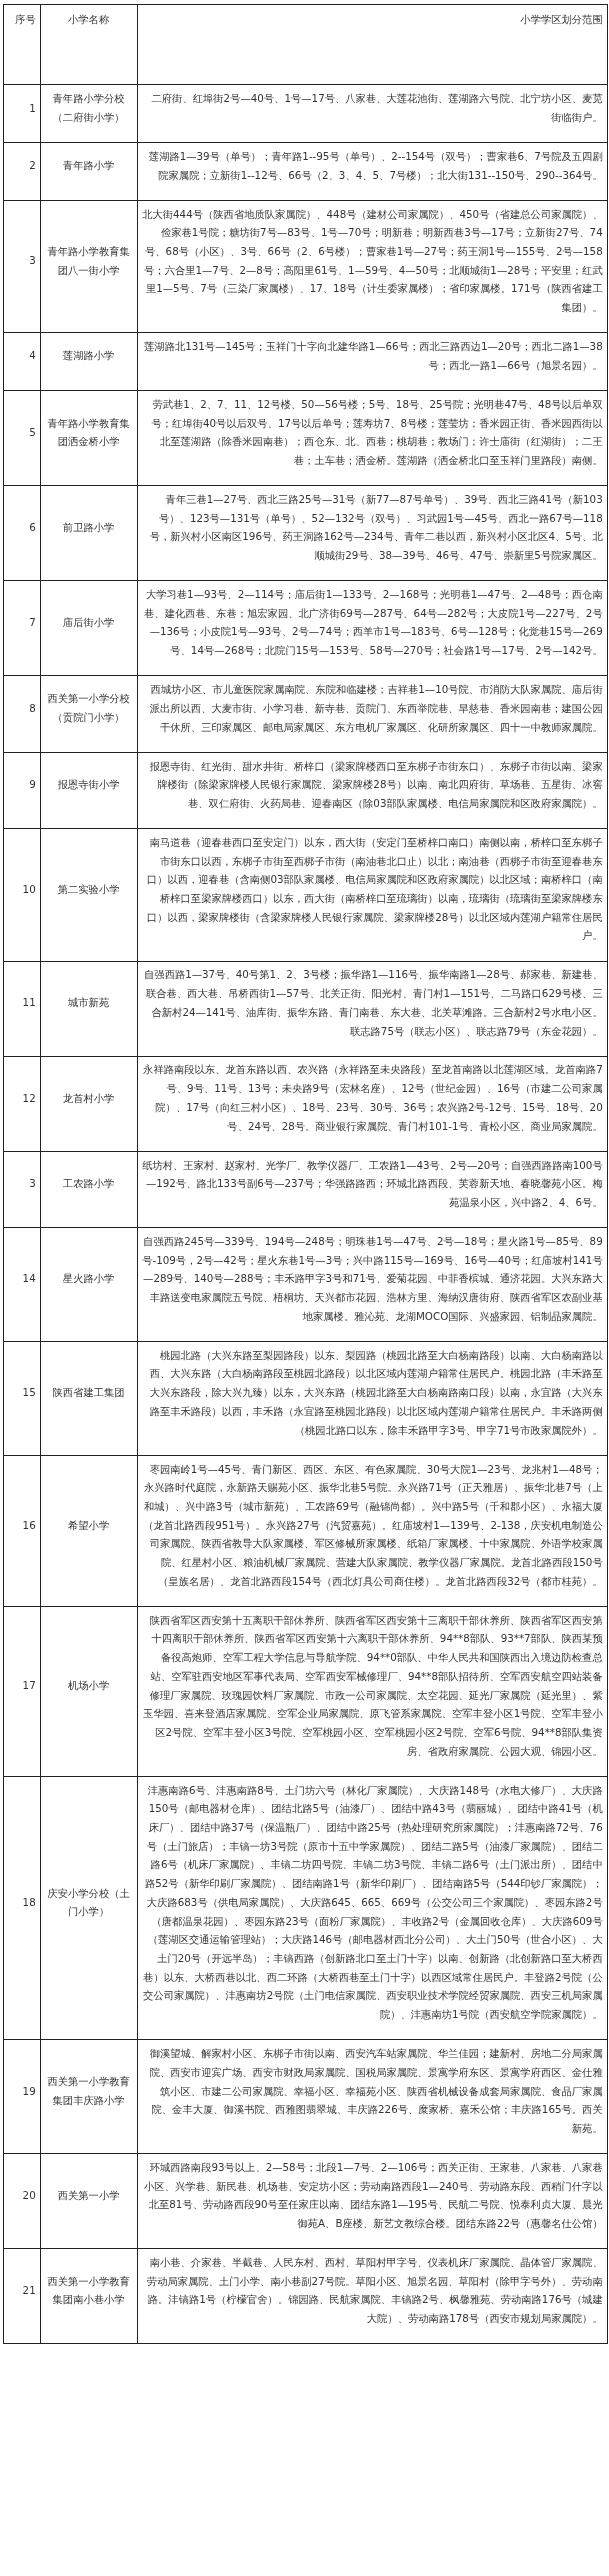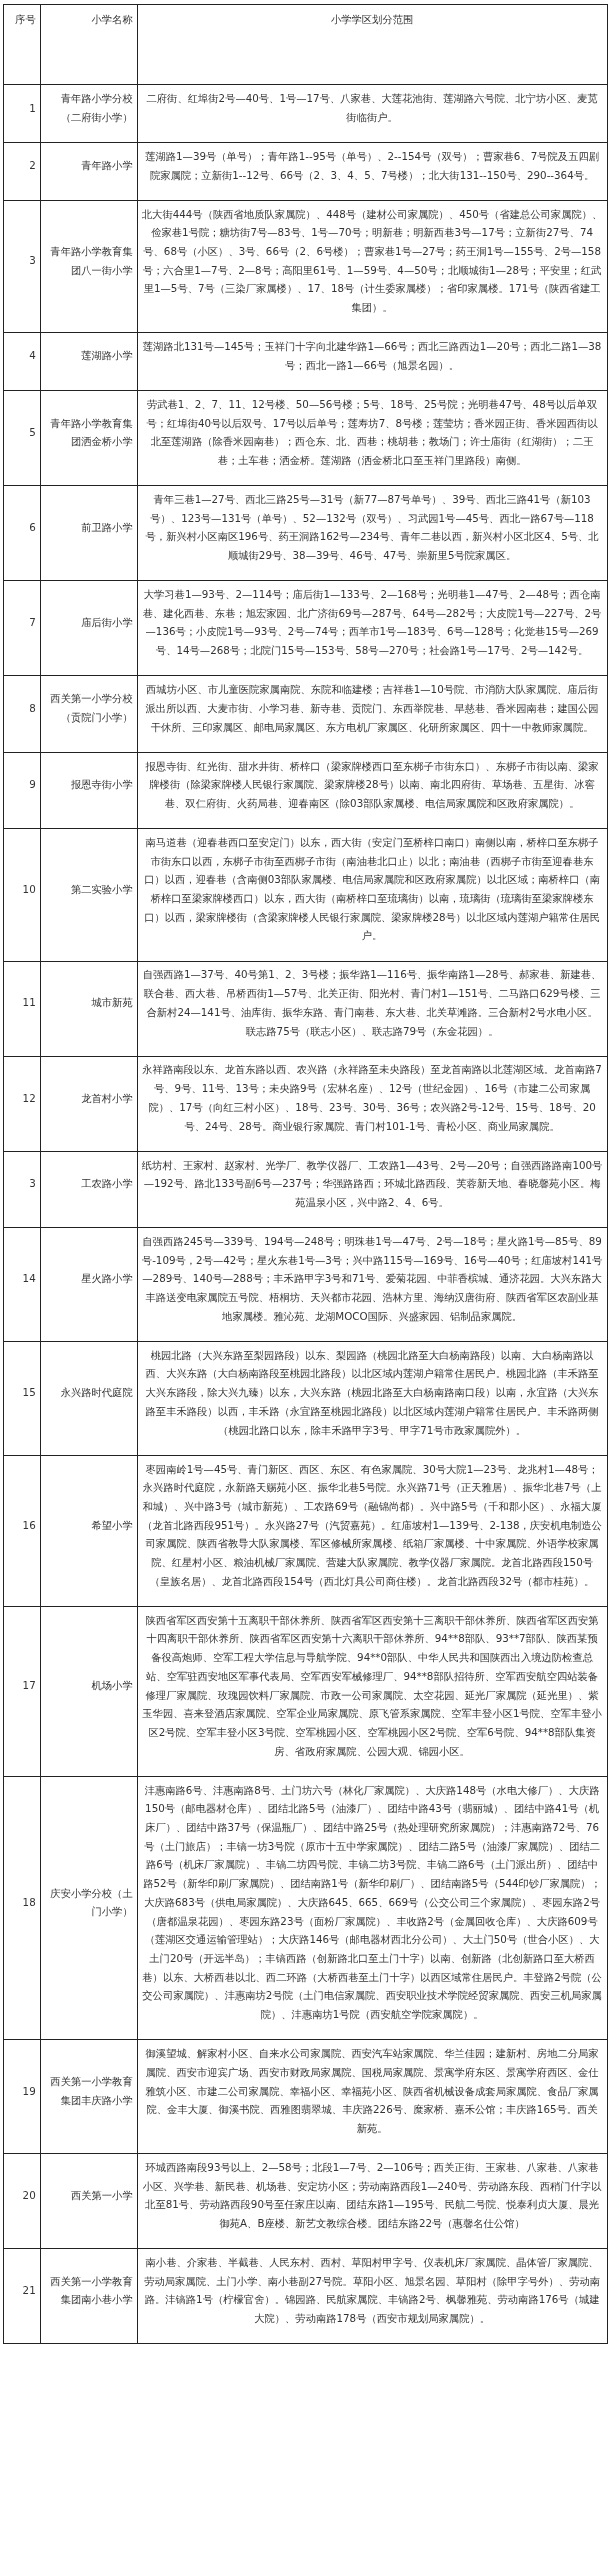--- a/index.html
+++ b/index.html
@@ -16,22 +16,22 @@
     border: 1px solid #222222;
     vertical-align: middle;
     padding: 3.9px 3.9px 15.4px 3.9px;
     word-break: break-all;
   }
   table.district tr.header td { vertical-align: top; height: 59px; padding-top: 5.1px; }
   col.c-no { width: 37px; }
   col.c-name { width: 97px; }
   col.c-range { width: 470px; }
   td.no { text-align: right; padding-left: 3.9px; }
-  td.name { text-align: right; }
-  td.range { text-align: center; }
+  td.name { text-align: center; }
+  td.range { text-align: right; }
 </style>
 </head>
 <body>
 
 <div class="wrap">
   <table class="district">
     <colgroup>
       <col class="c-no">
         <col class="c-name">
         <col class="c-range">
@@ -107,42 +107,42 @@
           <td class="name">工农路小学</td>
           <td class="range">纸坊村、王家村、赵家村、光学厂、教学仪器厂、工农路1—43号、2号—20号；自强西路路南100号—192号、路北133号副6号—237号；华强路路西；环城北路西段、芙蓉新天地、春晓馨苑小区。梅苑温泉小区，兴中路2、4、6号。</td>
         </tr>
         <tr>
           <td class="no">14</td>
           <td class="name">星火路小学</td>
           <td class="range">自强西路245号—339号、194号—248号；明珠巷1号—47号、2号—18号；星火路1号—85号、89号-109号，2号—42号；星火东巷1号—3号；兴中路115号—169号、16号—40号；红庙坡村141号—289号、140号—288号；丰禾路甲字3号和71号、爱菊花园、中菲香槟城、通济花园。大兴东路大丰路送变电家属院五号院、梧桐坊、天兴都市花园、浩林方里、海纳汉唐街府、陕西省军区农副业基地家属楼。雅沁苑、龙湖MOCO国际、兴盛家园、铝制品家属院。</td>
         </tr>
         <tr>
           <td class="no">15</td>
-          <td class="name">永兴路时代庭院</td>
+          <td class="name">陕西省建工集团</td>
           <td class="range">桃园北路（大兴东路至梨园路段）以东、梨园路（桃园北路至大白杨南路段）以南、大白杨南路以西、大兴东路（大白杨南路段至桃园北路段）以北区域内莲湖户籍常住居民户。桃园北路（丰禾路至大兴东路段，除大兴九臻）以东，大兴东路（桃园北路至大白杨南路南口段）以南，永宜路（大兴东路至丰禾路段）以西，丰禾路（永宜路至桃园北路段）以北区域内莲湖户籍常住居民户。丰禾路两侧（桃园北路口以东，除丰禾路甲字3号、甲字71号市政家属院外）。</td>
         </tr>
         <tr>
           <td class="no">16</td>
           <td class="name">希望小学</td>
           <td class="range">枣园南岭1号—45号、青门新区、西区、东区、有色家属院、30号大院1—23号、龙兆村1—48号；永兴路时代庭院，永新路天赐苑小区、振华北巷5号院。永兴路71号（正天雅居）、振华北巷7号（上和城）、兴中路3号（城市新苑）、工农路69号（融锦尚都）。兴中路5号（千和郡小区）、永福大厦（龙首北路西段951号）。永兴路27号（汽贸嘉苑）。红庙坡村1—139号、2-138，庆安机电制造公司家属院、陕西省教导大队家属楼、军区修械所家属楼、纸箱厂家属楼、十中家属院、外语学校家属院、红星村小区、粮油机械厂家属院、营建大队家属院、教学仪器厂家属院。龙首北路西段150号（皇族名居）、龙首北路西段154号（西北灯具公司商住楼）。龙首北路西段32号（都市桂苑）。</td>
         </tr>
         <tr>
           <td class="no">17</td>
           <td class="name">机场小学</td>
           <td class="range">陕西省军区西安第十五离职干部休养所、陕西省军区西安第十三离职干部休养所、陕西省军区西安第十四离职干部休养所、陕西省军区西安第十六离职干部休养所、94**8部队、93**7部队、陕西某预备役高炮师、空军工程大学信息与导航学院、94**0部队、中华人民共和国陕西出入境边防检查总站、空军驻西安地区军事代表局、空军西安军械修理厂、94**8部队招待所、空军西安航空四站装备修理厂家属院、玫瑰园饮料厂家属院、市政一公司家属院、太空花园、延光厂家属院（延光里）、紫玉华园、喜来登酒店家属院、空军企业局家属院、原飞管系家属院、空军丰登小区1号院、空军丰登小区2号院、空军丰登小区3号院、空军桃园小区、空军桃园小区2号院、空军6号院、94**8部队集资房、省政府家属院、公园大观、锦园小区。</td>
         </tr>
         <tr>
           <td class="no">18</td>
           <td class="name">庆安小学分校（土门小学）</td>
           <td class="range">沣惠南路6号、沣惠南路8号、土门坊六号（林化厂家属院）、大庆路148号（水电大修厂）、大庆路150号（邮电器材仓库）、团结北路5号（油漆厂）、团结中路43号（翡丽城）、团结中路41号（机床厂）、团结中路37号（保温瓶厂）、团结中路25号（热处理研究所家属院）；沣惠南路72号、76号（土门旅店）；丰镐一坊3号院（原市十五中学家属院）、团结二路5号（油漆厂家属院）、团结二路6号（机床厂家属院）、丰镐二坊四号院、丰镐二坊3号院、丰镐二路6号（土门派出所）、团结中路52号（新华印刷厂家属院）、团结南路1号（新华印刷厂）、团结南路5号（544印钞厂家属院）；大庆路683号（供电局家属院）、大庆路645、665、669号（公交公司三个家属院）、枣园东路2号（唐都温泉花园）、枣园东路23号（面粉厂家属院）、丰收路2号（金属回收仓库）、大庆路609号（莲湖区交通运输管理站）；大庆路146号（邮电器材西北分公司）、大土门50号（世合小区）、大土门20号（开远半岛）；丰镐西路（创新路北口至土门十字）以南、创新路（北创新路口至大桥西巷）以东、大桥西巷以北、西二环路（大桥西巷至土门十字）以西区域常住居民户。丰登路2号院（公交公司家属院）、沣惠南坊2号院（土门电信家属院、西安职业技术学院经贸家属院、西安三机局家属院）、沣惠南坊1号院（西安航空学院家属院）。</td>
         </tr>
         <tr>
           <td class="no">19</td>
           <td class="name">西关第一小学教育集团丰庆路小学</td>
-          <td class="range">御溪望城、解家村小区、自来水公司家属院、西安汽车站家属院、华兰佳园；建新村、房地二分局家属院、西安市迎宾广场、西安市财政局家属院、国税局家属院、景寓学府东区、景寓学府西区、金仕雅筑小区、市建二公司家属院、幸福小区、幸福苑小区、陕西省机械设备成套局家属院、食品厂家属院、金丰大厦、御溪书院、西雅图翡翠城、丰庆路226号、糜家桥、嘉禾公馆；丰庆路165号。西关新苑。</td>
+          <td class="range">御溪望城、解家村小区、东梆子市街以南、西安汽车站家属院、华兰佳园；建新村、房地二分局家属院、西安市迎宾广场、西安市财政局家属院、国税局家属院、景寓学府东区、景寓学府西区、金仕雅筑小区、市建二公司家属院、幸福小区、幸福苑小区、陕西省机械设备成套局家属院、食品厂家属院、金丰大厦、御溪书院、西雅图翡翠城、丰庆路226号、糜家桥、嘉禾公馆；丰庆路165号。西关新苑。</td>
         </tr>
         <tr>
           <td class="no">20</td>
           <td class="name">西关第一小学</td>
           <td class="range">环城西路南段93号以上、2—58号；北段1—7号、2—106号；西关正街、王家巷、八家巷、八家巷小区、兴学巷、新民巷、机场巷、安定坊小区；劳动南路西段1—240号、劳动路东段、西稍门什字以北至81号、劳动路西段90号至任家庄以南、团结东路1—195号、民航二号院、悦泰利贞大厦、晨光御苑A、B座楼、新艺文教综合楼。团结东路22号（惠馨名仕公馆）</td>
         </tr>
         <tr>
           <td class="no">21</td>
           <td class="name">西关第一小学教育集团南小巷小学</td>
           <td class="range">南小巷、介家巷、半截巷、人民东村、西村、草阳村甲字号、仪表机床厂家属院、晶体管厂家属院、劳动局家属院、土门小学、南小巷副27号院。草阳小区、旭景名园、草阳村（除甲字号外）、劳动南路。沣镐路1号（柠檬官舍）。锦园路、民航家属院、丰镐路2号、枫馨雅苑、劳动南路176号（城建大院）、劳动南路178号（西安市规划局家属院）。</td>

